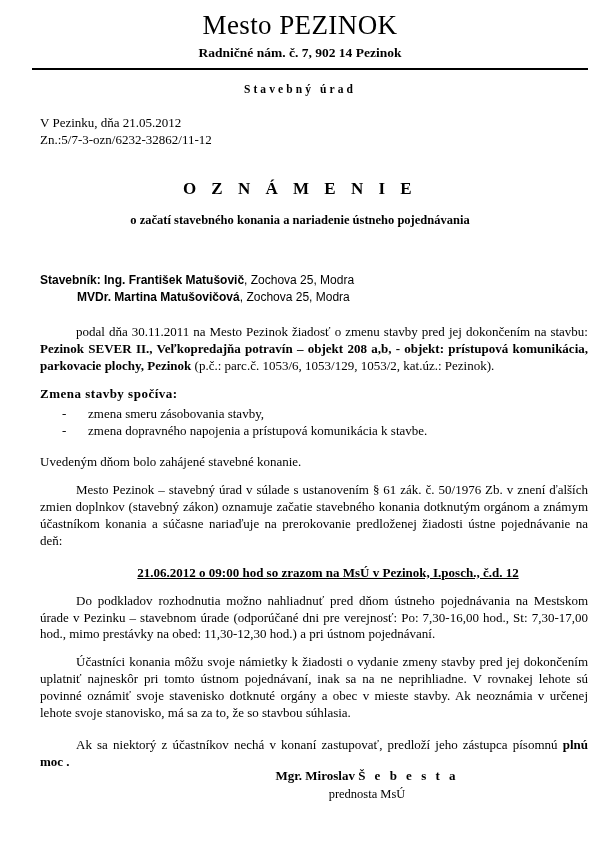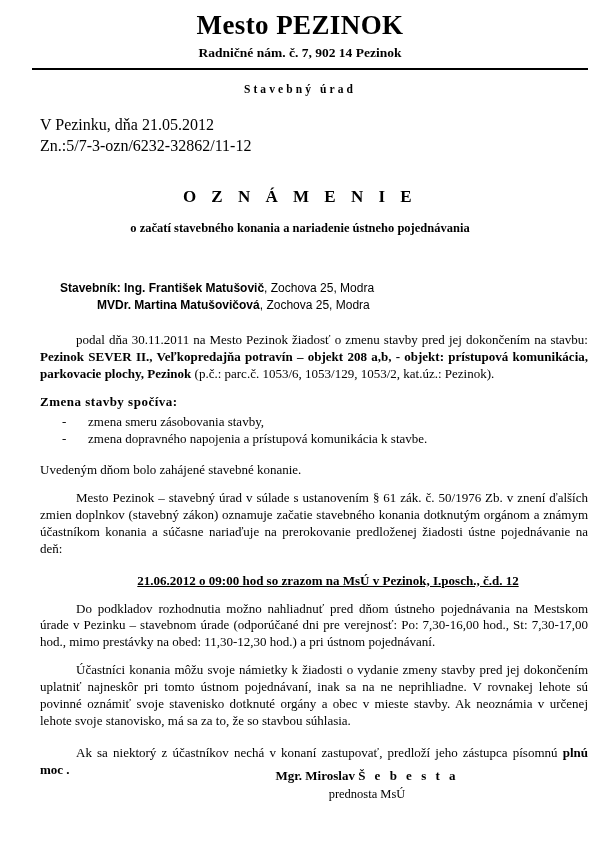--- a/index.html
+++ b/index.html
@@ -23,21 +23,21 @@
     position: relative;
   }
 
   
   .letterhead {
     text-align: center;
     padding-top: 11px;
   }
   .org-title {
     font-size: 27px;
-    font-weight: bold;
+    font-weight: normal;
     letter-spacing: 0.4px;
     line-height: 1.08;
   }
   .org-address {
     font-size: 13.5px;
     font-weight: bold;
     margin-top: 6px;
     line-height: 1.1;
   }
   .rule {
@@ -50,21 +50,21 @@
     text-align: center;
     font-size: 11.5px;
     font-weight: bold;
     letter-spacing: 3.1px;
     margin-top: 13px;
   }
 
   
   .meta {
     margin: 19px 0 0 40px;
-    font-size: 16px;
+    font-size: 13px;
     line-height: 1.32;
   }
 
   
   .doc-heading {
     text-align: center;
     font-size: 17px;
     font-weight: bold;
     letter-spacing: 5.5px;
     margin-top: 31px;
@@ -73,21 +73,21 @@
     text-align: center;
     font-size: 12.5px;
     font-weight: bold;
     margin-top: 14px;
   }
 
   
   .applicant {
     font-family: "Liberation Sans", "DejaVu Sans", sans-serif;
     font-size: 12px;
-    margin: 44px 0 0 60px;
+    margin: 44px 0 0 40px;
     line-height: 1.38;
   }
   .applicant .lbl { font-weight: bold; }
   .applicant .nm  { font-weight: bold; }
   .applicant .ln2 { padding-left: 37px; display: block; }
 
   
   .body-text {
     margin: 0 12px 0 40px;
     font-size: 13px;

